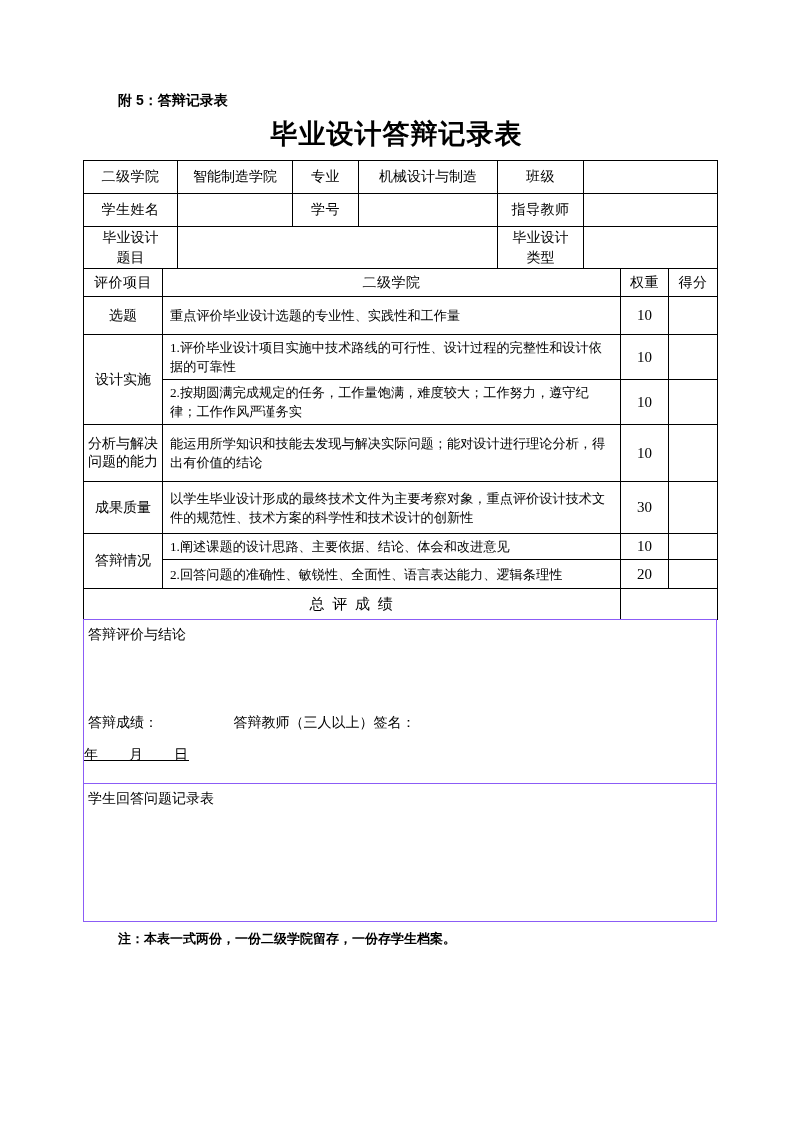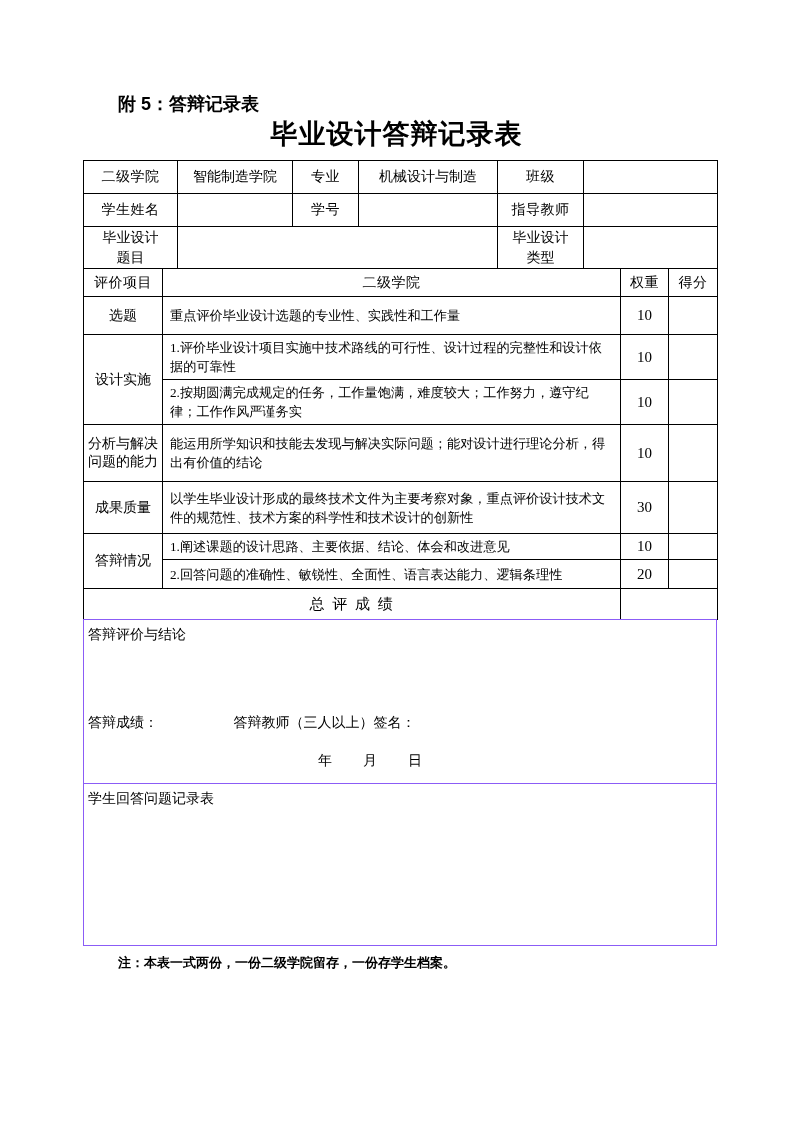--- a/index.html
+++ b/index.html
@@ -6,21 +6,21 @@
   html, body { background: #ffffff; }
   body {
     width: 793px; height: 1122px;
     position: relative;
     font-family: "Liberation Serif", "DejaVu Serif", serif;
     color: #000;
   }
   .attachment-label {
     position: absolute; left: 118px; top: 92px;
     font-family: "Liberation Sans", "DejaVu Sans", sans-serif;
-    font-weight: bold; font-size: 18px;
+    font-weight: bold; font-size: 14px;
   }
   .doc-title {
     position: absolute; left: 0; top: 116px; width: 793px;
     text-align: center;
     font-family: "Liberation Sans", "DejaVu Sans", sans-serif;
     font-weight: bold; font-size: 27px; letter-spacing: 1px;
   }
   .form-wrap { position: absolute; left: 83px; top: 160px; width: 634px; }
 
   table { border-collapse: collapse; table-layout: fixed; width: 634px; border-radius: 7px; }
@@ -43,26 +43,26 @@
   tr.h52 { height: 52px; }
   tr.h26 { height: 26px; }
   tr.h29 { height: 29px; }
   tr.h31 { height: 31px; }
 
   .block {
     border: 1px solid #8b5cf6; margin-top: -1px; width: 634px;
     font-size: 14px; position: relative;
   }
   .conclusion-block { height: 165px; }
-  .qa-block { height: 163px; }
+  .qa-block { height: 139px; }
   .block-title { padding: 6px 4px 0 4px; }
   .sign-row { margin-top: 70px; padding-left: 4px; }
   .sign-row .panel-sign { margin-left: 72px; margin-top: 40px; }
   .prof-row { margin-top: 7px; padding-left: 184px; }
-  .date-row { margin-top: 20px; text-align: center; padding-right: 59px; letter-spacing: 1px; }
+  .date-row { margin-top: 14px; text-align: left; padding-right: 59px; letter-spacing: 1px; text-decoration: underline; }
 
   .footnote {
     margin-top: 8px; padding-left: 35px;
     font-size: 13px; font-weight: bold;
   }
 </style>
 </head>
 <body>
 
 <div class="attachment-label">附 5：答辩记录表</div>

